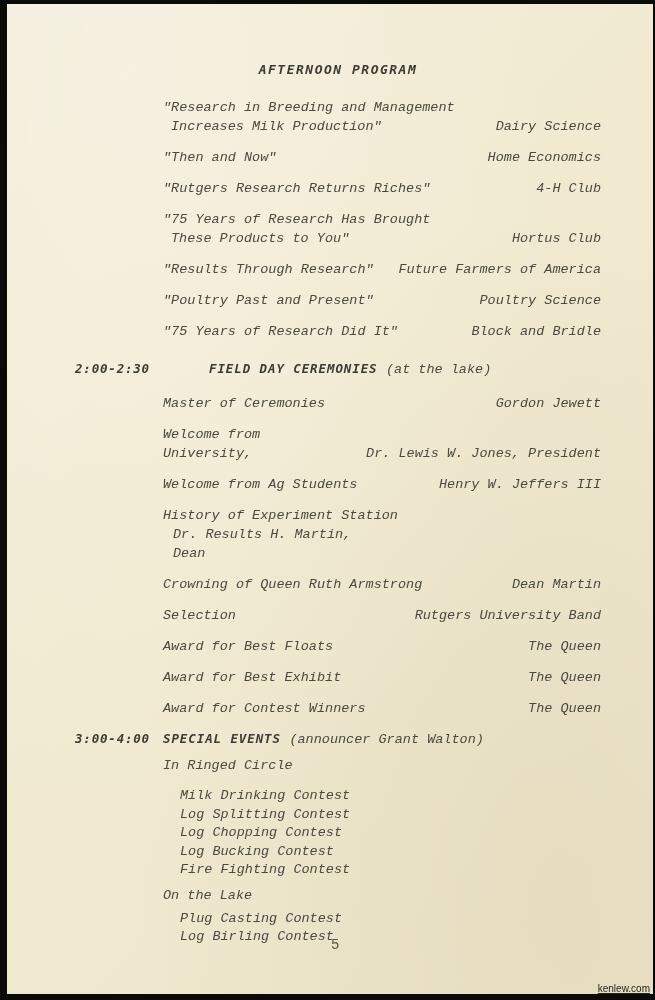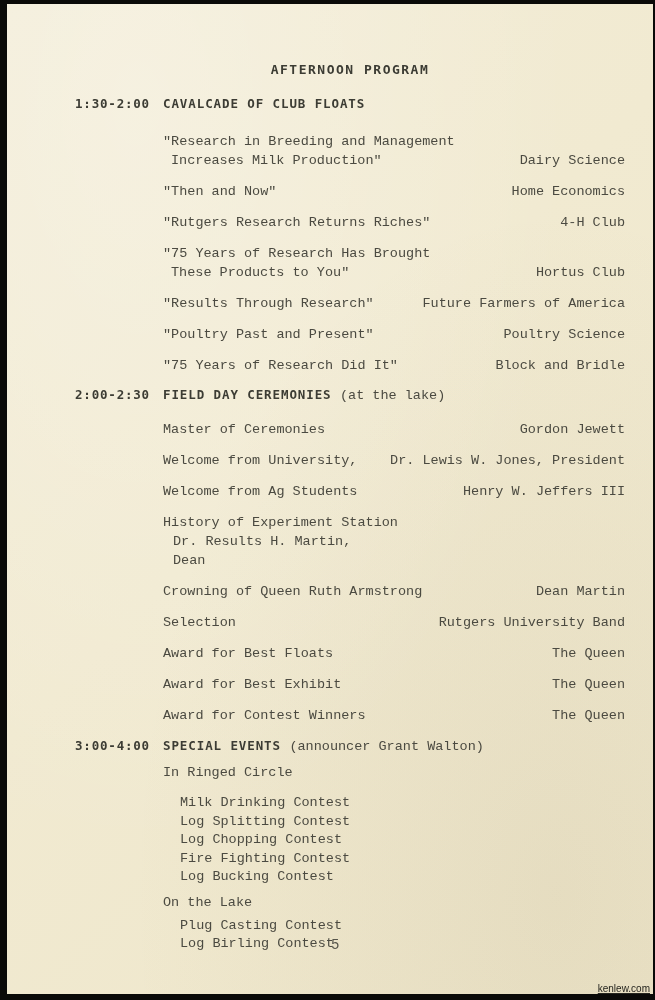--- a/index.html
+++ b/index.html
@@ -10,32 +10,32 @@
   .paper {
     position:absolute; left:7px; top:4px; right:2px; bottom:6px;
     background:
       radial-gradient(ellipse at 20% 10%, rgba(255,255,255,0.25), rgba(255,255,255,0) 60%),
       radial-gradient(ellipse at 85% 90%, rgba(120,100,60,0.08), rgba(120,100,60,0) 55%),
       linear-gradient(135deg, #f3edd8 0%, #f1ead1 45%, #eee6ca 100%);
     color:#4b4a41;
   }
   .content {
     position:absolute; left:0; top:0; right:0;
-    padding:58px 28px 0 68px; 
+    padding:58px 52px 0 68px; 
     font-family:"Liberation Mono", monospace;
-    font-size:13.5px; line-height:19px;
+    font-size:13.5px; line-height:19px;font-style:italic;
   }
   .title {
     text-align:center;
     font-family:"DejaVu Sans Mono", monospace;
     font-weight:700; font-size:13px; letter-spacing:1.5px;
     color:#3c3c34; line-height:16px;
   }
   .section-header { display:flex; margin-top:18px; line-height:16px; }
-  .section-header.s2 { margin-top:12px; }
+  .section-header.s2 { margin-top:20px;gap:46px; }
   .section-header.s3 { margin-top:13px; }
   .time {
     flex:0 0 88px;
     font-family:"DejaVu Sans Mono", monospace;
     font-weight:700; font-size:12.5px; letter-spacing:0.8px; color:#3c3c34;
   }
   .heading {
     font-family:"DejaVu Sans Mono", monospace;
     font-weight:700; font-size:12.5px; letter-spacing:0.9px; color:#3c3c34;
   }
@@ -68,24 +68,20 @@
   }
 </style>
 </head>
 <body>
 
 <div class="paper">
   <div class="content">
 
     <div class="title">AFTERNOON PROGRAM</div>
 
-    <div class="section-header">
-      <span class="time">1:30-2:00</span>
-      <span class="heading">CAVALCADE OF CLUB FLOATS</span>
-    </div>
     <div class="entries first">
       <div class="entry">
         <div class="left">
           <span class="l1">"Research in Breeding and Management</span><br>
           <span class="l2">Increases Milk Production"</span>
         </div>
         <div class="right">Dairy Science</div>
       </div>
       <div class="entry">
         <div class="left">"Then and Now"</div>
@@ -165,22 +161,22 @@
     <div class="section-header s3">
       <span class="time">3:00-4:00</span>
       <span class="heading"><span>SPECIAL EVENTS</span> <span class="heading-note">(announcer Grant Walton)</span></span>
     </div>
 
     <div class="group-label">In Ringed Circle</div>
     <div class="contests">
       <div class="contest">Milk Drinking Contest</div>
       <div class="contest">Log Splitting Contest</div>
       <div class="contest">Log Chopping Contest</div>
+      <div class="contest">Log Bucking Contest</div>
       <div class="contest">Fire Fighting Contest</div>
-      <div class="contest">Log Bucking Contest</div>
     </div>
 
     <div class="group-label second">On the Lake</div>
     <div class="contests second">
       <div class="contest">Plug Casting Contest</div>
       <div class="contest">Log Birling Contest</div>
     </div>
 
   </div>
 

